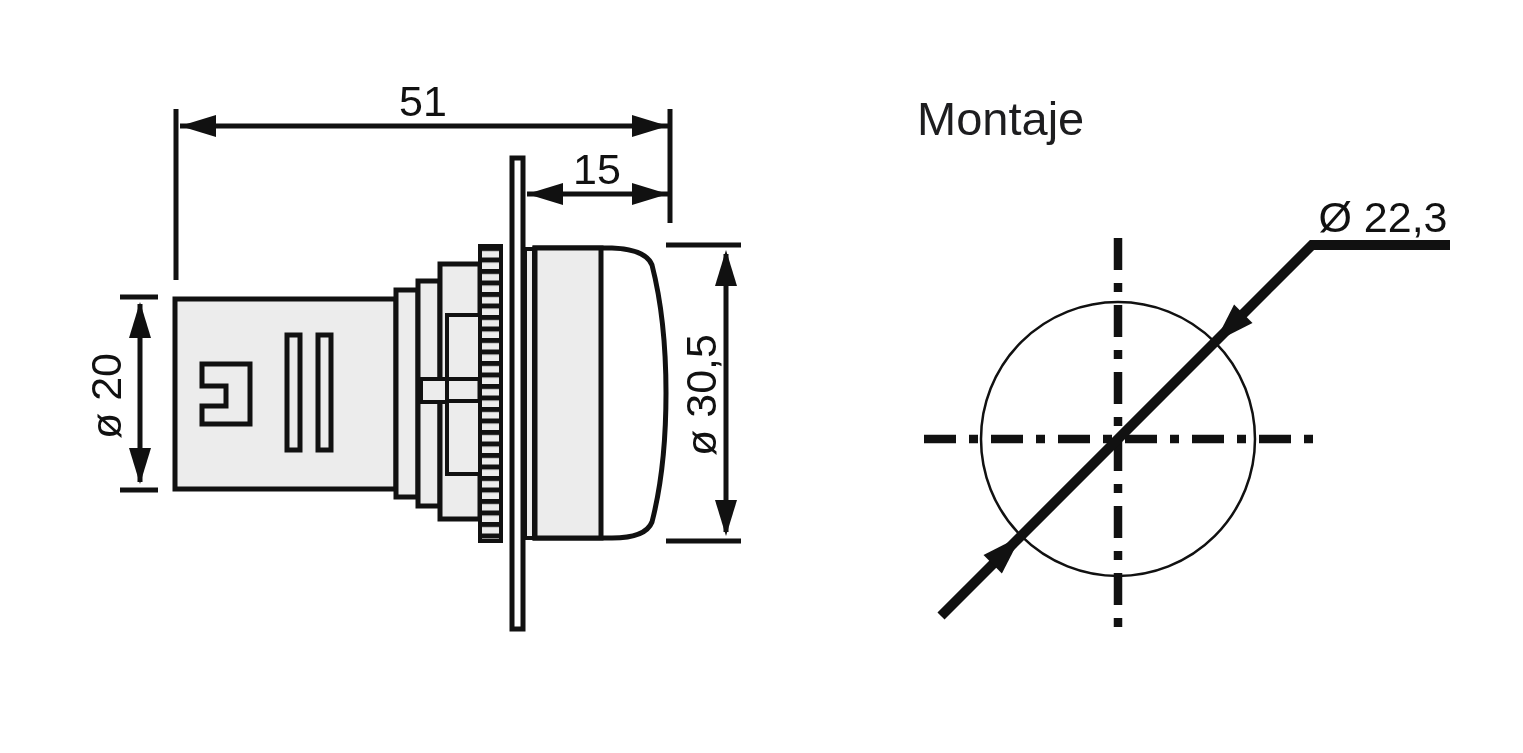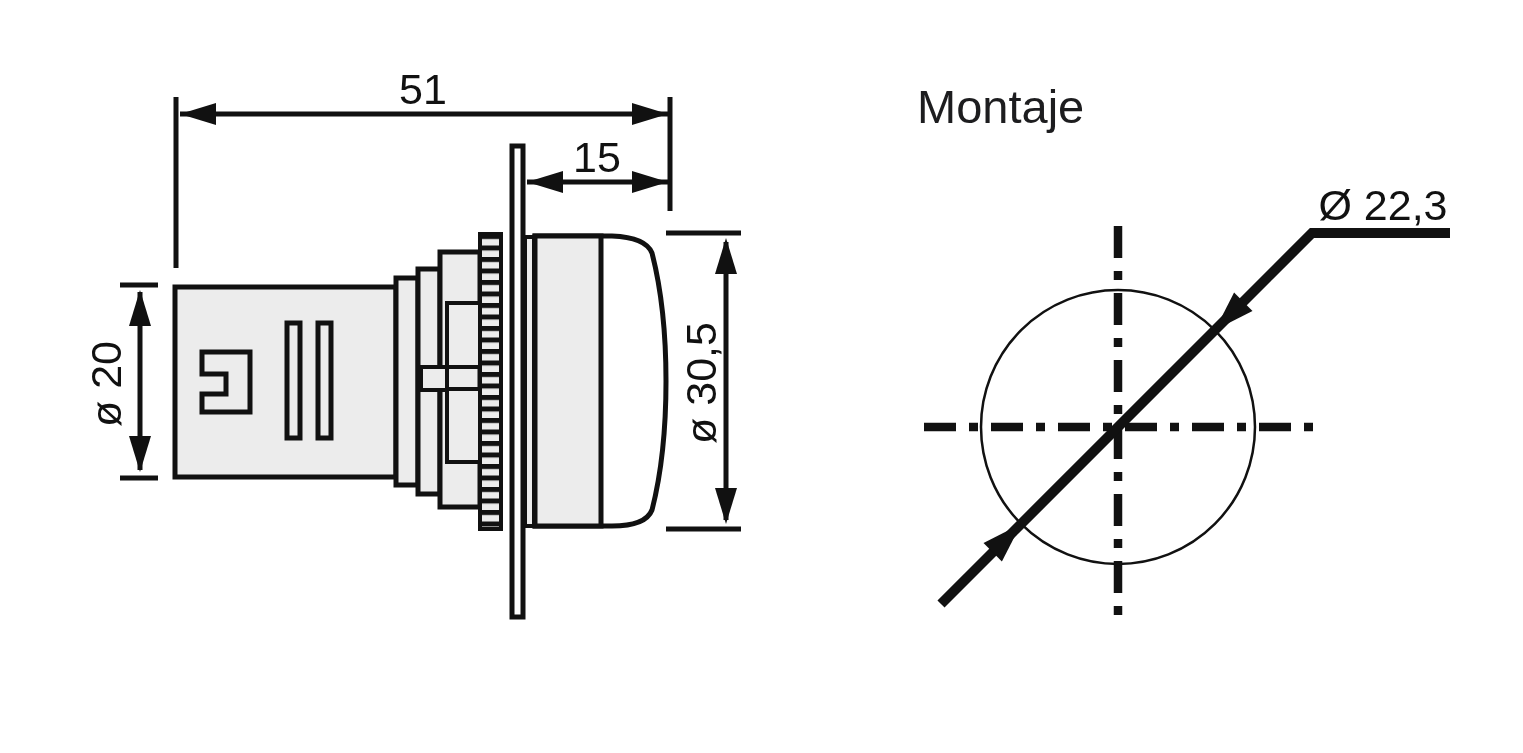--- a/index.html
+++ b/index.html
@@ -7,20 +7,21 @@
     --fill:#ececec;
     --title_text:#1d1d1f;
     --background:#ffffff;
   }
   html,body{margin:0;padding:0;background:var(--background);}
   .canvas{
     position:relative;
     width:1523px;height:680px;
     background:var(--background);
     overflow:hidden;
+    margin-top:12px;
   }
   svg{display:block;}
   
   .ln{stroke:var(--line);stroke-width:5;fill:none;stroke-linecap:butt;}
   
   .part{fill:var(--fill);stroke:var(--line);stroke-width:5;stroke-linejoin:miter;}
   .part-thin{stroke-width:4;}
   .white-part{fill:#ffffff;}
   .arrowhead{fill:var(--line);stroke:none;}
   .dim-text{font-family:"Liberation Sans",sans-serif;font-size:43px;fill:var(--line);}

